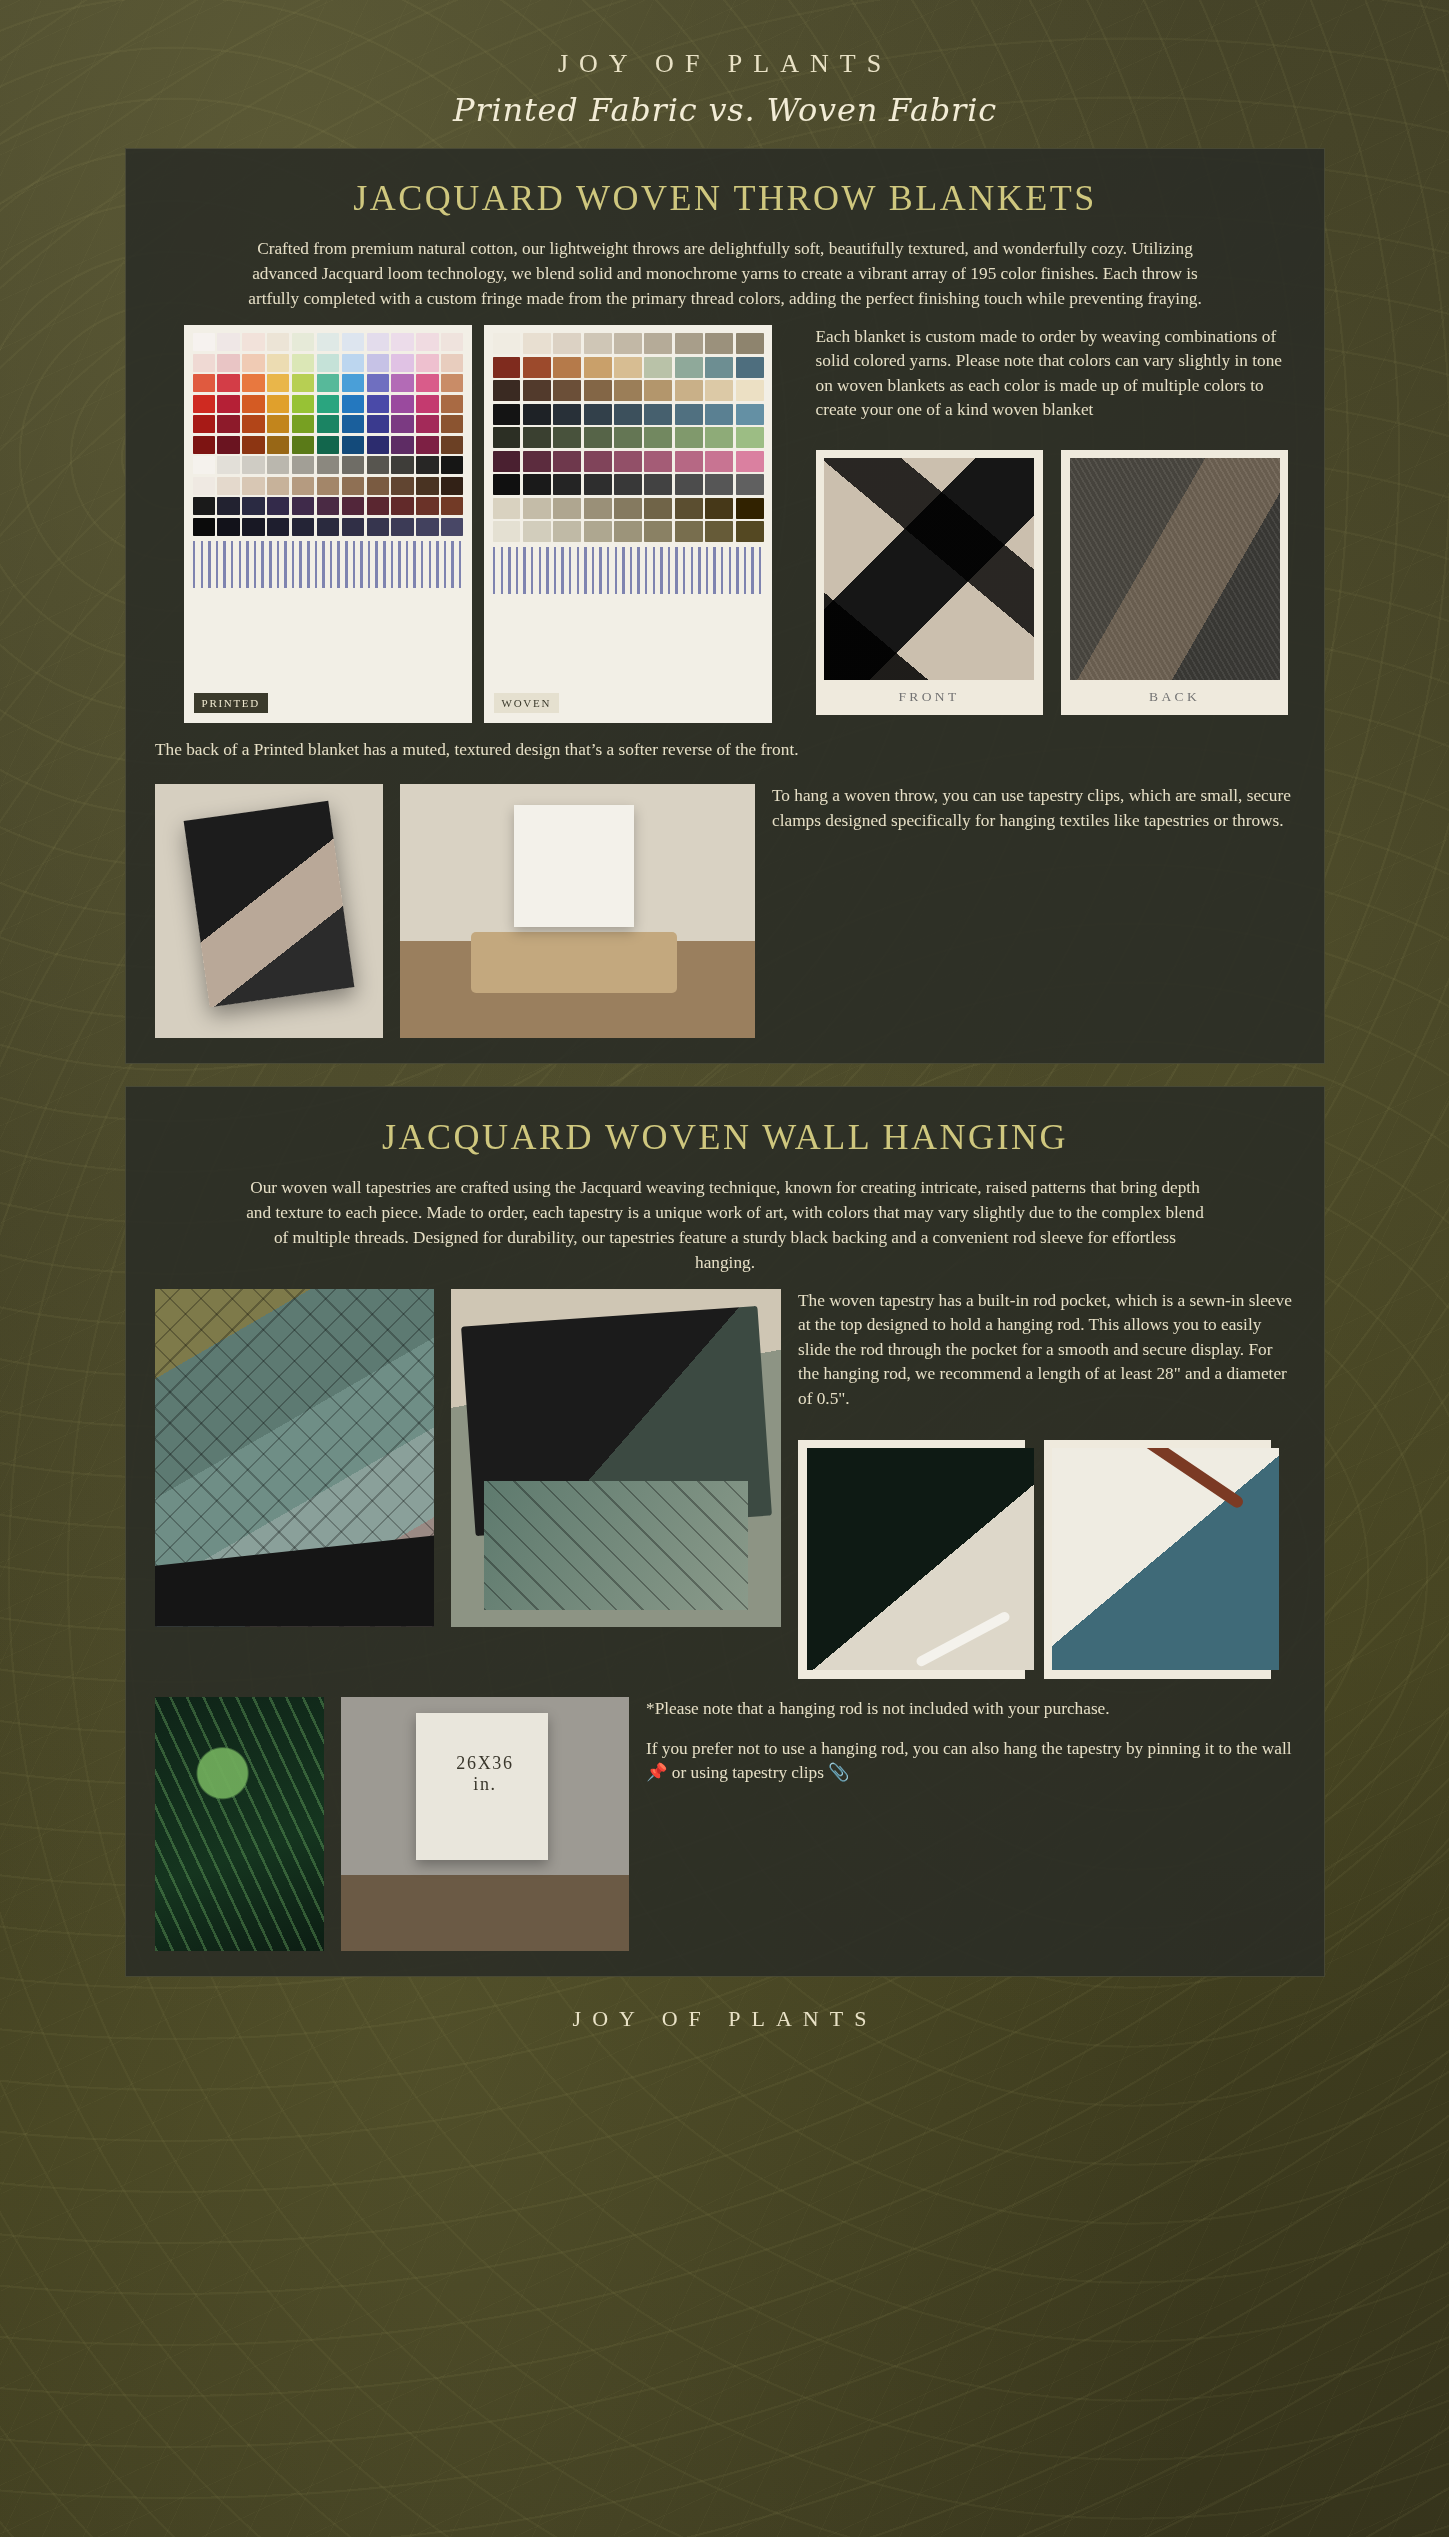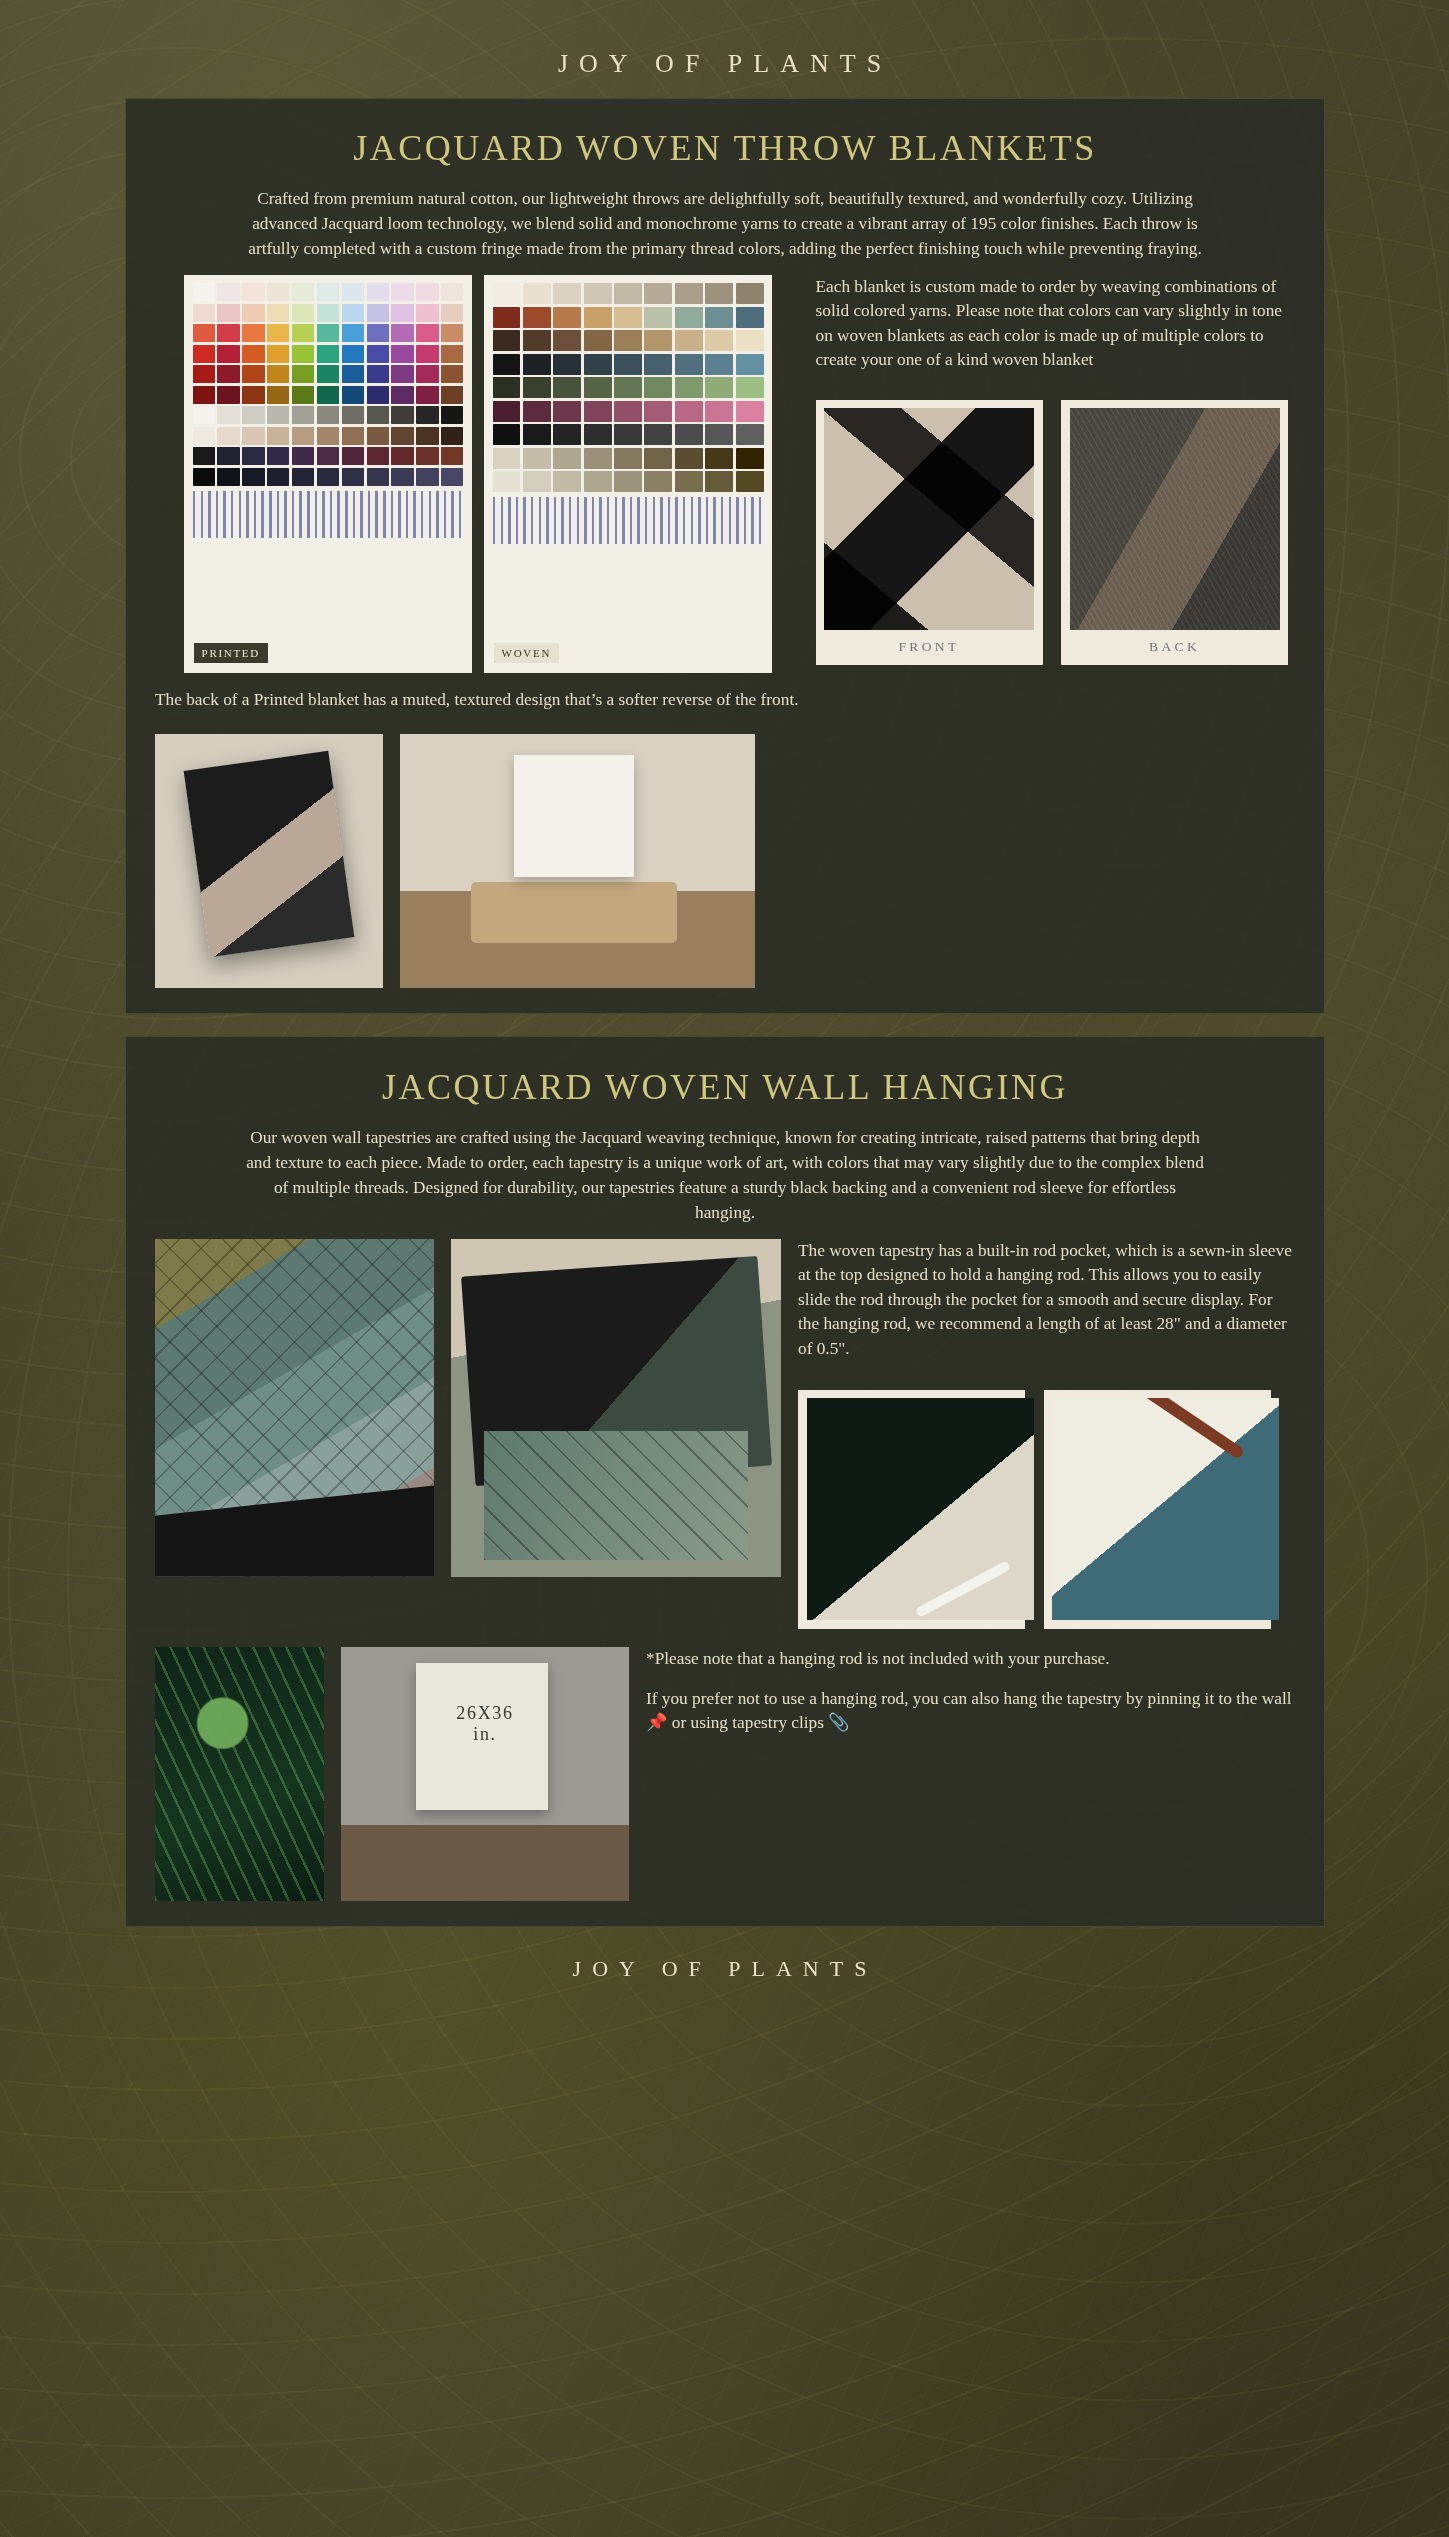--- a/index.html
+++ b/index.html
@@ -238,20 +238,21 @@
   }
 </style>
 </head>
 <body>
 
 <div class="page">
   <div class="inner">
 
     <div class="brand-top">
       <div class="brand-name">JOY OF PLANTS</div>
+      <div class="brand-sub">Printed Fabric vs. Woven Fabric</div>
     </div>
 
     <div class="card">
       <h2 class="section">JACQUARD WOVEN THROW BLANKETS</h2>
       <p class="para">Crafted from premium natural cotton, our lightweight throws are delightfully soft, beautifully textured, and wonderfully cozy. Utilizing advanced Jacquard loom technology, we blend solid and monochrome yarns to create a vibrant array of 195 color finishes. Each throw is artfully completed with a custom fringe made from the primary thread colors, adding the perfect finishing touch while preventing fraying.</p>
 
       <div class="row">
         <div class="col">
           <div class="swatch-imgs">
             <div class="swatch-card">
@@ -473,20 +474,21 @@
               <div class="cap">BACK</div>
             </div>
           </div>
         </div>
       </div>
 
       <div class="row" style="margin-top:22px;">
         <div class="photo p-blanket"></div>
         <div class="photo p-room"></div>
         <div class="col" style="flex:1;">
+          <div class="side-text"> To hang a woven throw, you can use tapestry clips, which are small, secure clamps designed specifically for hanging textiles like tapestries or throws.</div>
         </div>
       </div>
     </div>
 
     <div class="card second">
       <h2 class="section">JACQUARD WOVEN WALL HANGING</h2>
       <p class="para">Our woven wall tapestries are crafted using the Jacquard weaving technique, known for creating intricate, raised patterns that bring depth and texture to each piece. Made to order, each tapestry is a unique work of art, with colors that may vary slightly due to the complex blend of multiple threads. Designed for durability, our tapestries feature a sturdy  black backing and a convenient rod sleeve for effortless hanging.</p>
 
       <div class="row">
         <div class="photo tapestry1"></div>

